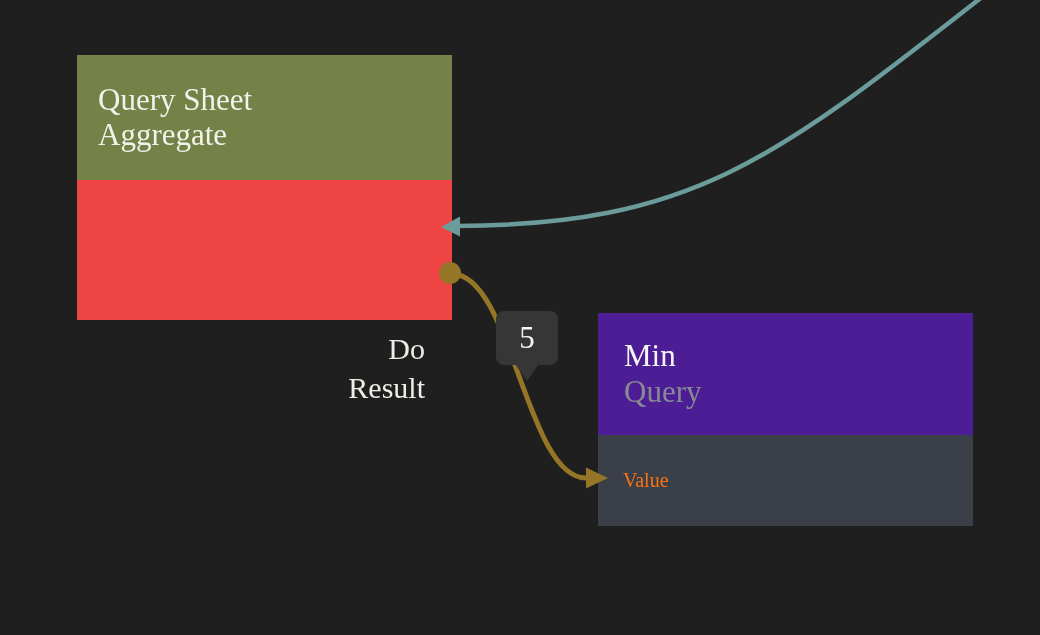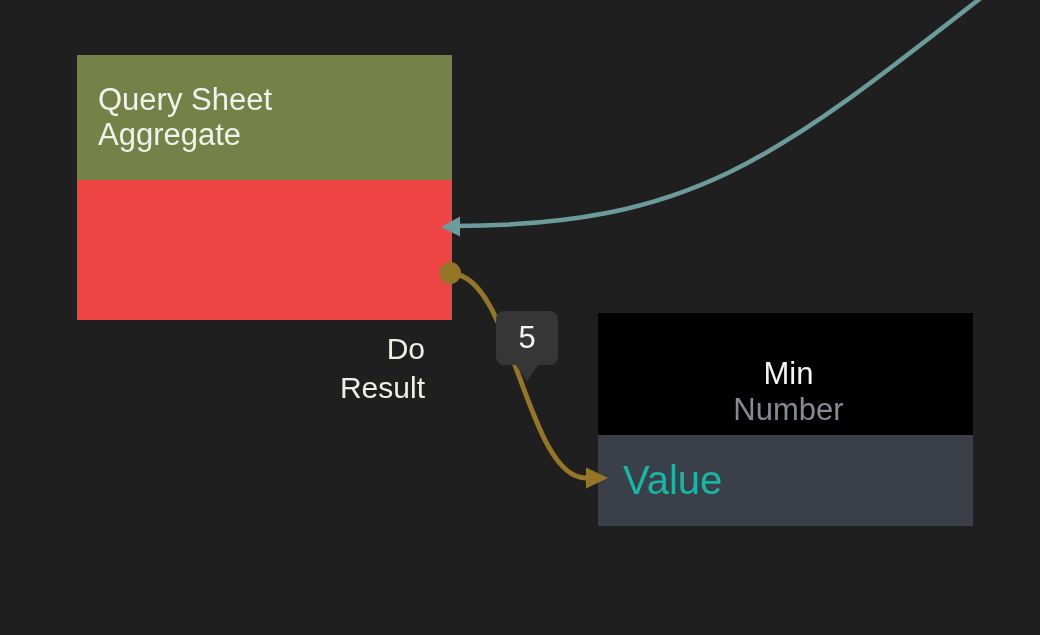--- a/index.html
+++ b/index.html
@@ -4,21 +4,21 @@
 <style>
   html, body { margin: 0; padding: 0; background: #1f1f1f; }
   * { box-sizing: border-box; }
 
   .canvas {
     position: relative;
     width: 1040px;
     height: 635px;
     background: #1f1f1f;
     overflow: hidden;
-    font-family: Liberation Sans, sans-serif;
+    font-family: Liberation Serif, serif;
   }
 
   .node { position: absolute; width: 375px; }
 
   
   .node-qsa { left: 77px; top: 55px; height: 265px; }
   .node-qsa .node-header {
     height: 125px;
     background: #748147;
     padding: 27px 20px 0 21px;
@@ -43,44 +43,43 @@
     color: #eeeee6;
     font-size: 30px;
   }
   .port-do { top: 149px; }
   .port-result { top: 188px; }
 
   
   .node-min { left: 598px; top: 313px; height: 213px; }
   .node-min .node-header {
     height: 122px;
-    background: #000000;
-    padding: 43px 20px 0 26px;
-    text-align: center;
+    background: #4c1d95;
+    padding: 25px 20px 0 26px;
   }
   .node-min .node-body {
     height: 91px;
     background: #3b3f47;
     display: flex;
     align-items: center;
     padding-left: 25px;
   }
   .min-title {
     color: #f5f5f5;
     font-size: 31px;
     line-height: 36px;
   }
   .min-subtitle {
     color: #868a95;
     font-size: 31px;
     line-height: 36px;
   }
   .port-value {
-    color: #14b8a6;
-    font-size: 40px;
+    color: #f97316;
+    font-size: 20px;
   }
 
   
   .wires {
     position: absolute;
     left: 0; top: 0;
     width: 1040px;
     height: 635px;
     z-index: 5;
   }
@@ -125,21 +124,21 @@
       </div>
       <div class="port-row port-result">
         <span>Result</span>
       </div>
     </div>
   </div>
 
   <div class="node node-min">
     <div class="node-header">
       <div class="min-title">Min</div>
-      <div class="min-subtitle">Number</div>
+      <div class="min-subtitle">Query</div>
     </div>
     <div class="node-body">
       <span class="port-value">
         <span>Value</span>
       </span>
     </div>
   </div>
 
   <svg class="wires" viewBox="0 0 1040 635" xmlns="http://www.w3.org/2000/svg">
 

